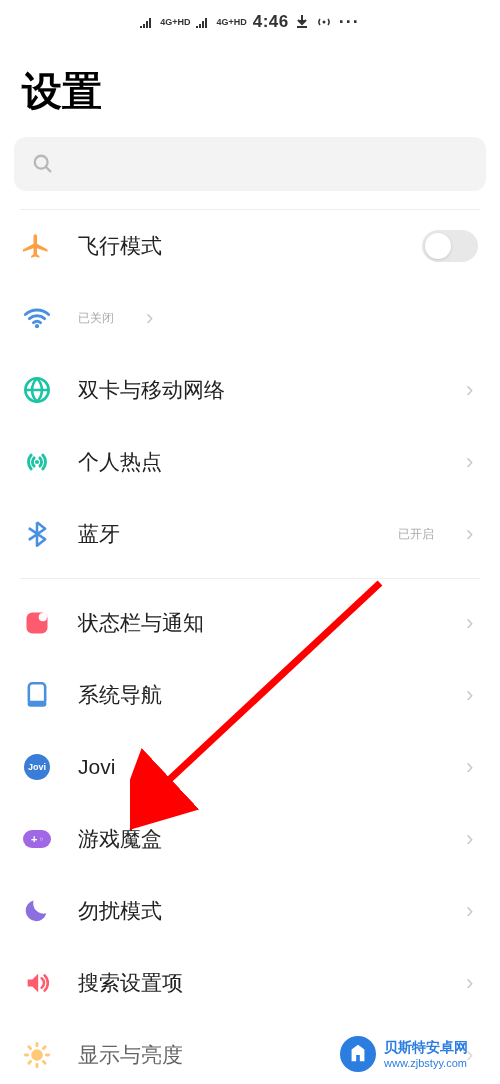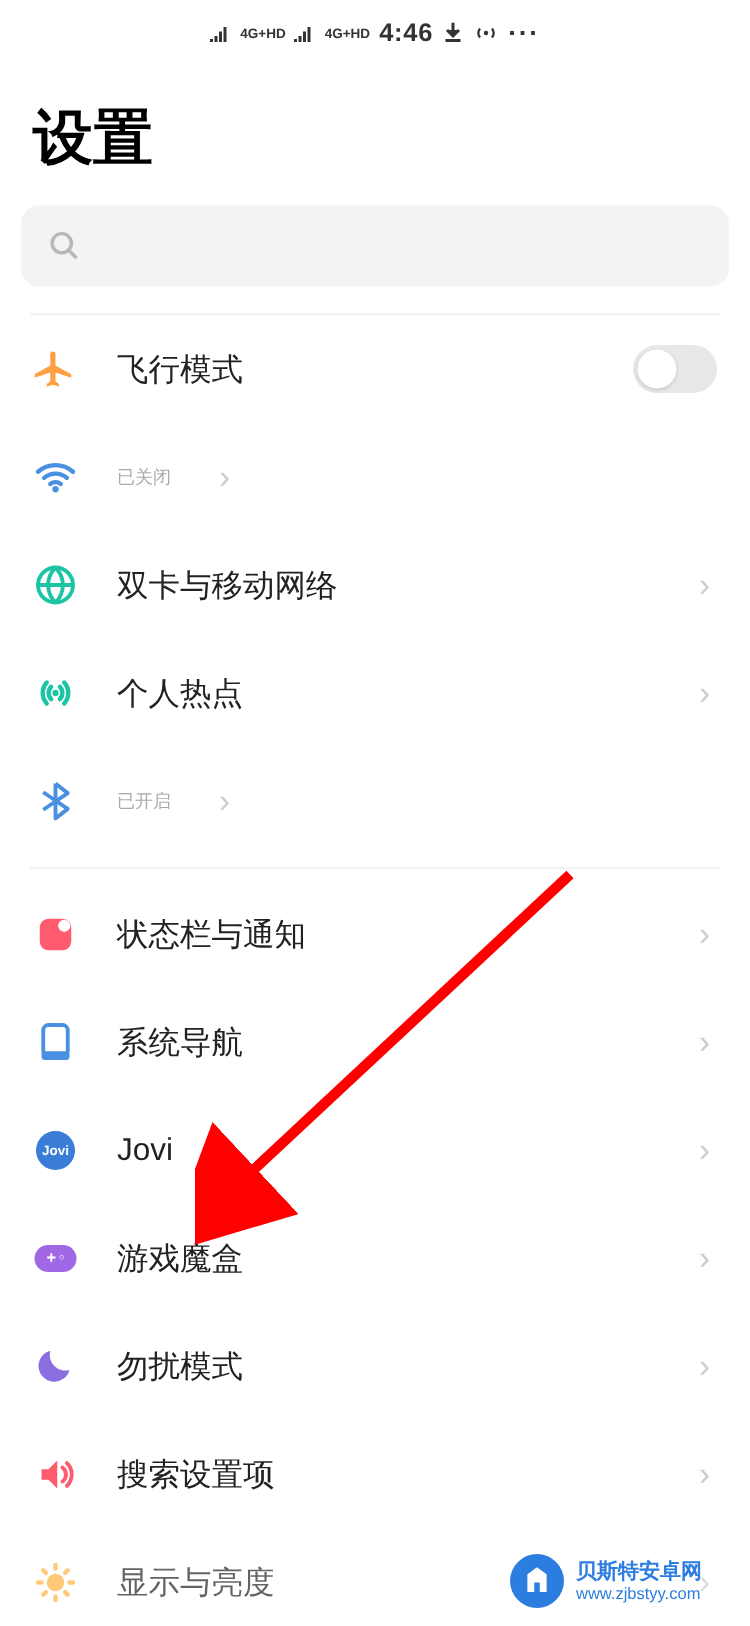--- a/index.html
+++ b/index.html
@@ -207,20 +207,21 @@
     <span class="row-label">个人热点</span>
     <span class="chevron">›</span>
   </div>
 
   <div class="row">
     <span class="row-icon">
       <svg viewBox="0 0 24 24">
           <path fill="none" stroke="#4a90e2" stroke-width="2.2" stroke-linejoin="round" d="M12 2v20l7-5.5L5 7M5 17l14-9.5L12 2"></path>
         </svg>
     </span>
+    <span class="row-label">蓝牙</span>
     <span class="row-value">已开启</span>
     <span class="chevron">›</span>
   </div>
 
   <div class="divider" style="margin-top:8px;margin-bottom:8px"></div>
 
   <div class="row">
     <span class="row-icon">
       <svg viewBox="0 0 24 24">
           <rect x="3" y="3" width="18" height="18" rx="5" fill="#ff5b6e"></rect>

